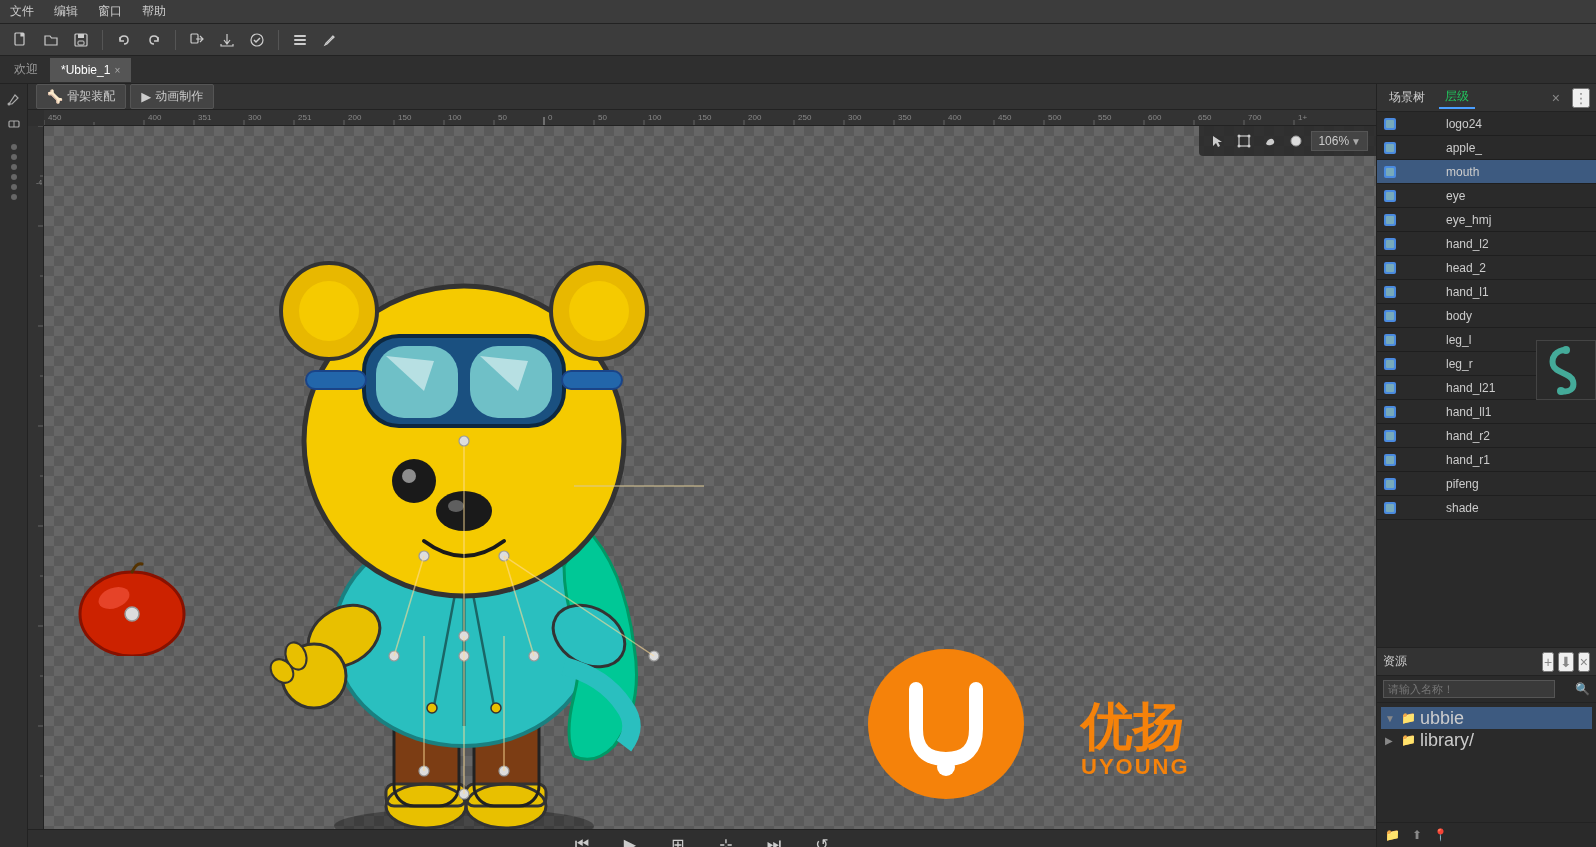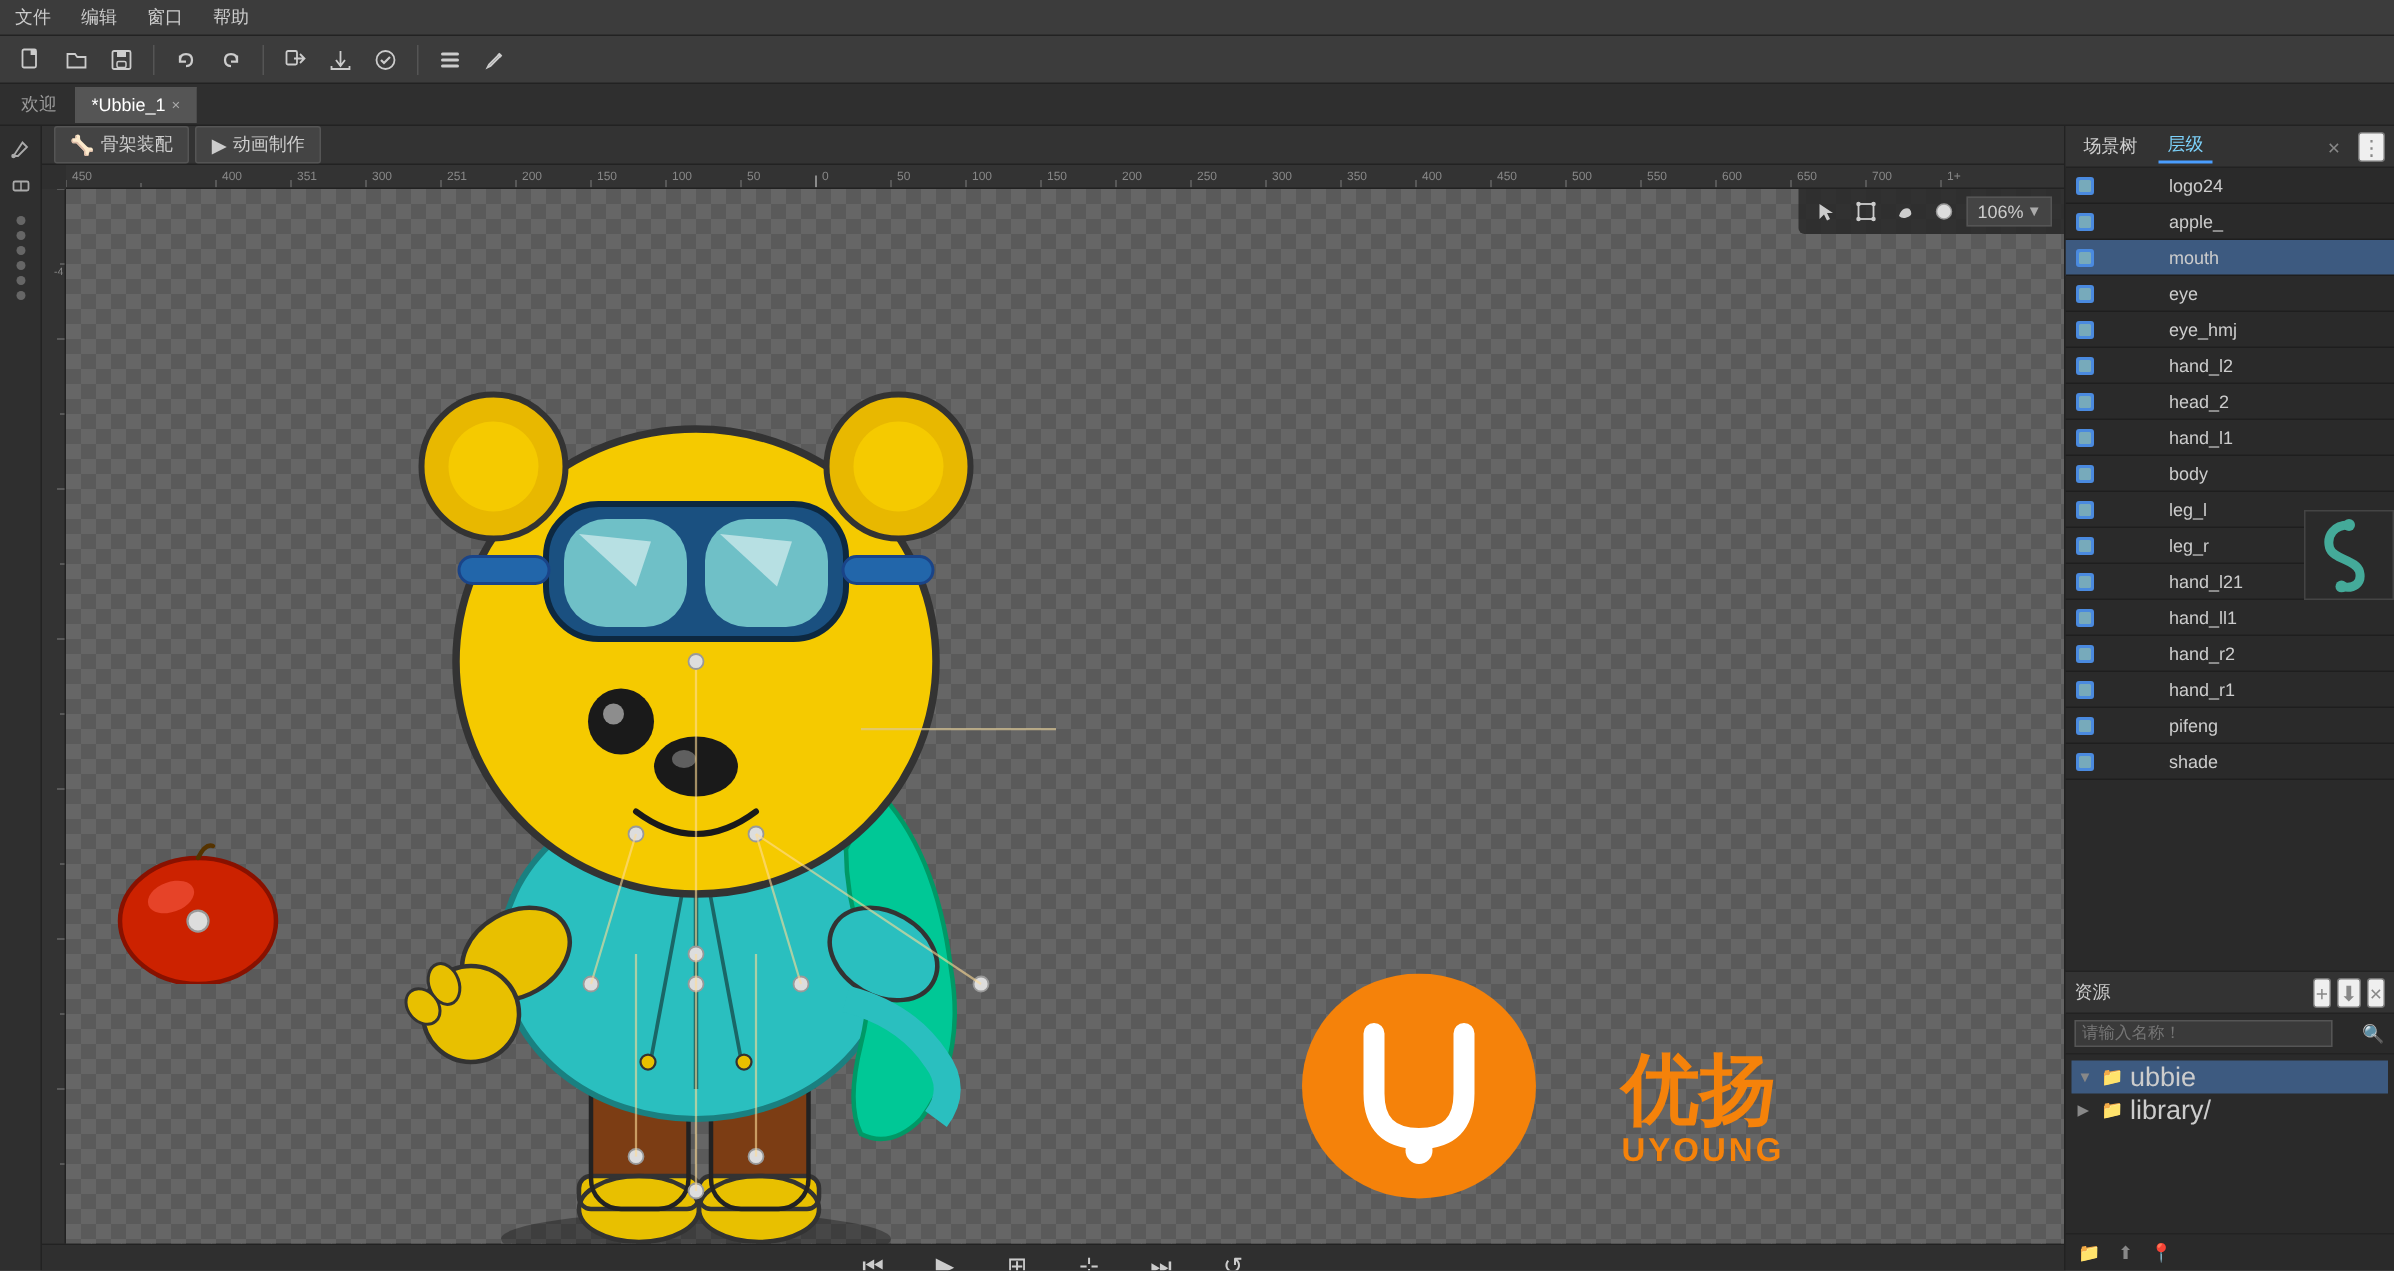--- a/index.html
+++ b/index.html
@@ -304,21 +304,21 @@
       border-bottom: 1px solid #222;
       padding: 0 6px;
       gap: 8px;
     }
     .panel-tab {
       color: #ccc;
       font-size: 12px;
       cursor: pointer;
       padding: 2px 6px;
     }
-    .panel-tab.active { color: #7dd3fc; border-bottom: 2px solid #4a9eff; }
+    .panel-tab.active { color: #22c55e; border-bottom: 2px solid #4a9eff; }
     .panel-close-btn {
       margin-left: auto;
       color: #888;
       cursor: pointer;
       font-size: 14px;
     }
     .panel-icon-btn {
       color: #888;
       cursor: pointer;
       font-size: 14px;

